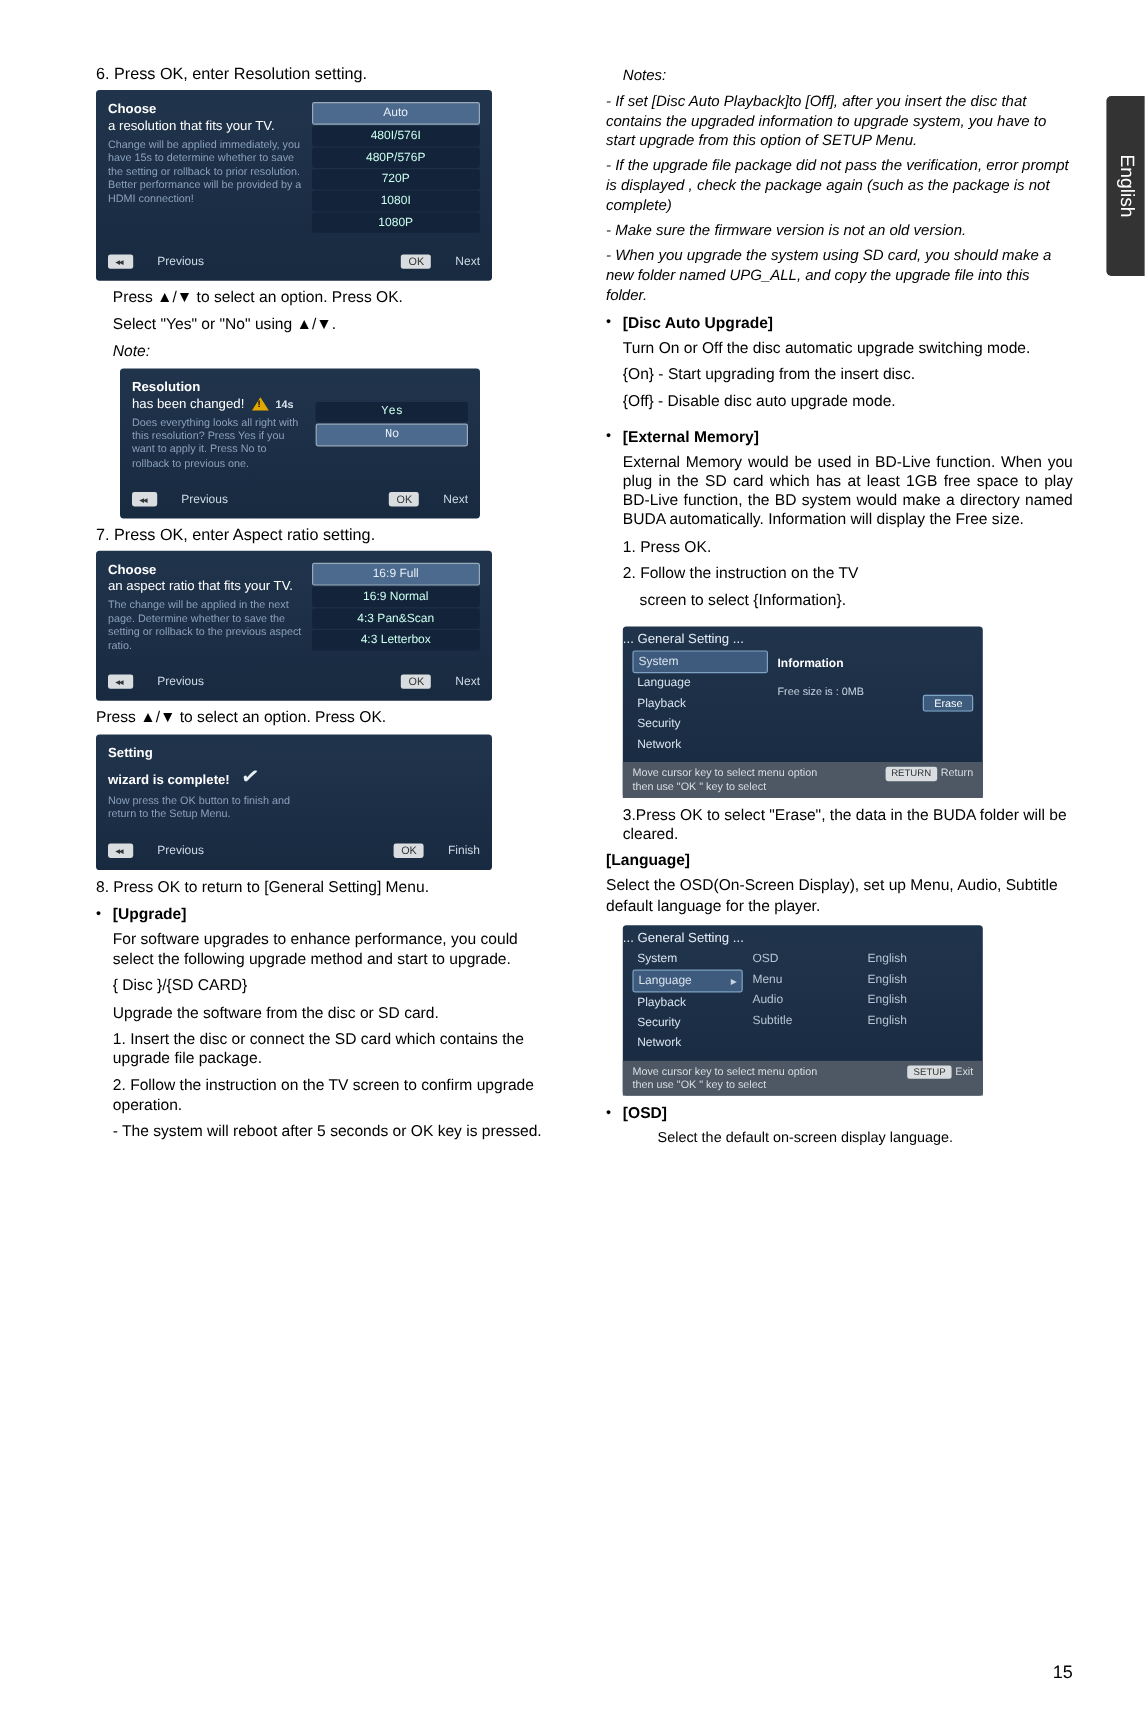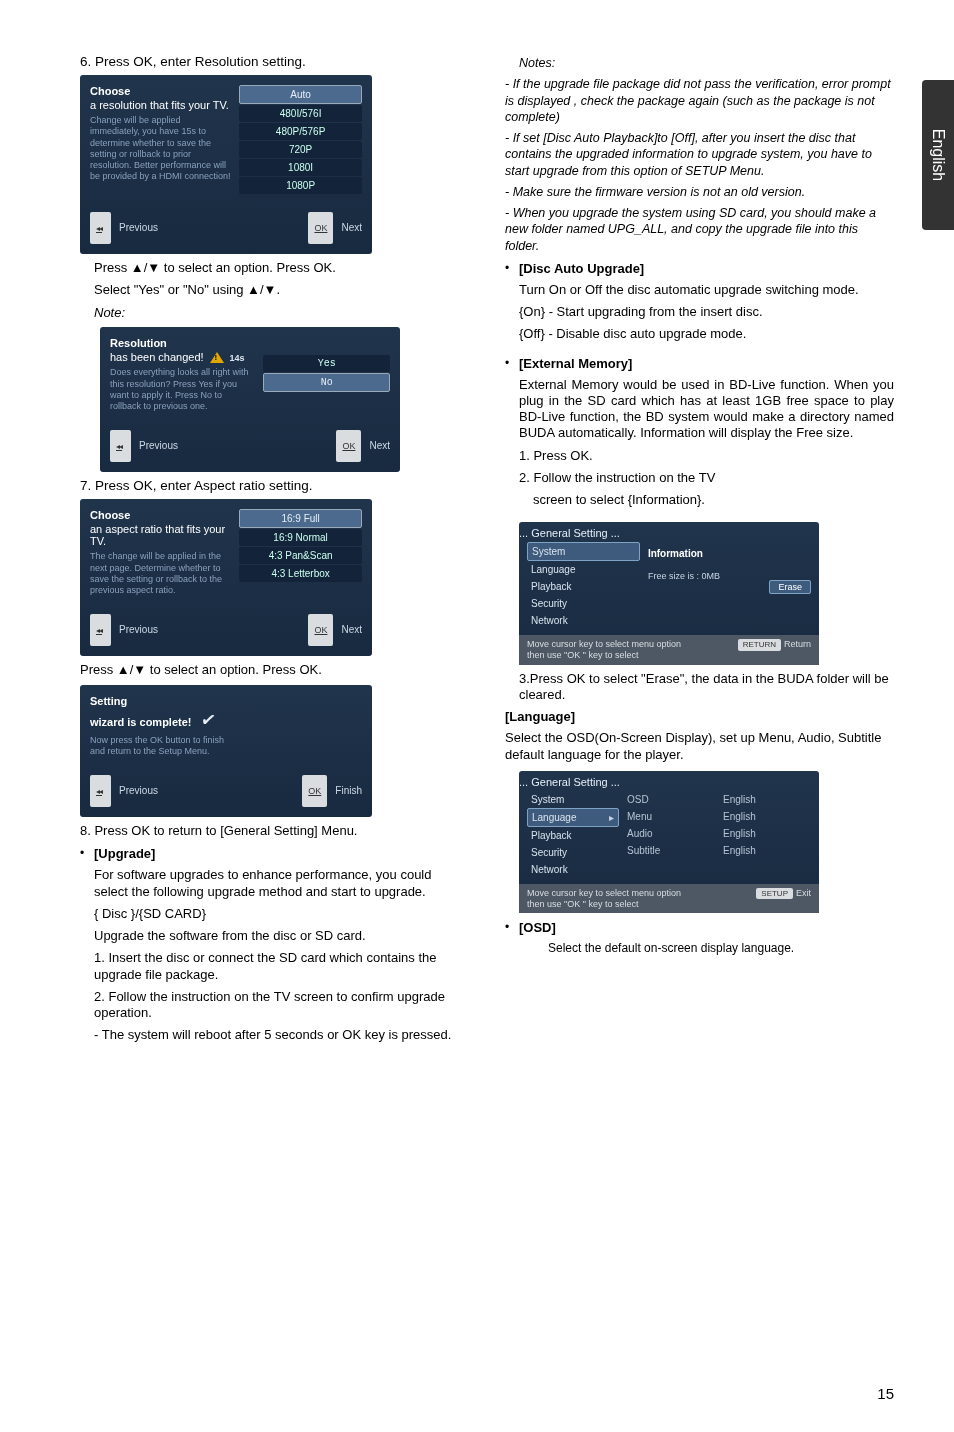--- a/index.html
+++ b/index.html
@@ -1,30 +1,30 @@
 <!DOCTYPE html>
 <html><head>
 <meta charset="utf-8">
 <style>
   *{margin:0;padding:0;box-sizing:border-box;}
   body{font-family:Arial,Helvetica,sans-serif;font-size:11px;color:#000;background:#fff;width:954px;height:1432px;position:relative;padding:50px 60px 30px 80px;}
   .two-col{display:flex;gap:36px;}
   .col{flex:1;min-width:0;}
   .step{font-size:13.5px;margin:4px 0 6px;}
-  .osd{background:#1a2d44;background:linear-gradient(#20344c,#182a40);color:#fff;border-radius:3px;padding:10px;margin:6px 0 6px;width:292px;font-size:10px;}
+  .osd{background:#1a2d44;background:linear-gradient(#20344c,#182a40);color:#fff;border-radius:3px;padding:10px;margin:6px 0 6px;width:330px;font-size:10px;}
   .osd-row{display:flex;}
   .osd-left{flex:1.15;padding-right:8px;}
   .osd-right{flex:1;}
   .osd-title{font-weight:bold;font-size:11px;margin-bottom:2px;}
   .osd-desc{color:#8aa0bc;font-size:9px;line-height:1.25;margin-top:4px;}
   .opt-list{display:flex;flex-direction:column;gap:1px;}
   .opt{background:#12233a;color:#cfe;padding:3px 0;text-align:center;border-radius:2px;font-size:10px;}
   .opt.sel{background:#4c6a8e;border:1px solid #9ab;color:#e5eef7;}
   .osd-bottom{display:flex;justify-content:space-between;margin-top:18px;align-items:center;}
-  .key{background:#d9dde0;color:#333;padding:11px 6px;border-radius:2px;font-size:9px;margin-right:8px;display:inline-block;text-decoration:underline;}
+  .key{background:#d9dde0;color:#333;padding:1px 6px;border-radius:2px;font-size:9px;margin-right:20px;display:inline-block;}
   .nav-txt{color:#cdd9e5;font-size:10px;}
   .para{font-size:13px;margin:6px 0;line-height:1.25;}
   .note{font-style:italic;font-size:12.5px;margin:5px 0;line-height:1.3;}
   .note-just{text-align:justify;}
   .bullet-item{display:flex;margin-top:7px;}
   .bullet-dot{width:14px;flex-shrink:0;font-size:12px;}
   .bullet-body{flex:1;}
   .sub-head{font-weight:bold;font-size:13px;}
   .indent{margin-left:14px;}
   .gs{background:linear-gradient(#20344c,#182a40);border-radius:3px;width:300px;margin:8px 0 4px 14px;color:#fff;font-size:10px;padding-bottom:0;}
@@ -161,22 +161,22 @@
         <div class="para">Upgrade the software from the disc or SD card.</div>
         <div class="para">1. Insert the disc or connect the SD card which contains the upgrade file package.</div>
         <div class="para">2. Follow the instruction on the TV screen to confirm upgrade operation.</div>
         <div class="para">- The system will reboot after 5 seconds or OK key is pressed.</div>
       </div>
     </div>
   </div>
 
   <div class="col">
     <div class="note indent">Notes:</div>
+    <div class="note">- If set [Disc Auto Playback]to [Off], after you insert the disc that contains the upgraded information to upgrade system, you have to start upgrade from this option of SETUP Menu.</div>
     <div class="note">- If the upgrade file package did not pass the verification, error prompt is displayed , check the package again (such as the package is not complete)</div>
-    <div class="note">- If set [Disc Auto Playback]to [Off], after you insert the disc that contains the upgraded information to upgrade system, you have to start upgrade from this option of SETUP Menu.</div>
     <div class="note">- Make sure the firmware version is not an old version.</div>
     <div class="note">- When you upgrade the system using SD card, you should make a new folder named UPG_ALL, and copy the upgrade file into this folder.</div>
 
     <div class="bullet-item">
       <div class="bullet-dot">•</div>
       <div class="bullet-body">
         <div class="sub-head">[Disc Auto Upgrade]</div>
         <div class="para">Turn On or Off the disc automatic upgrade switching mode.</div>
         <div class="para" style="text-align:justify;">{On} - Start upgrading from the insert disc.</div>
         <div class="para">{Off} - Disable disc auto upgrade mode.</div>

